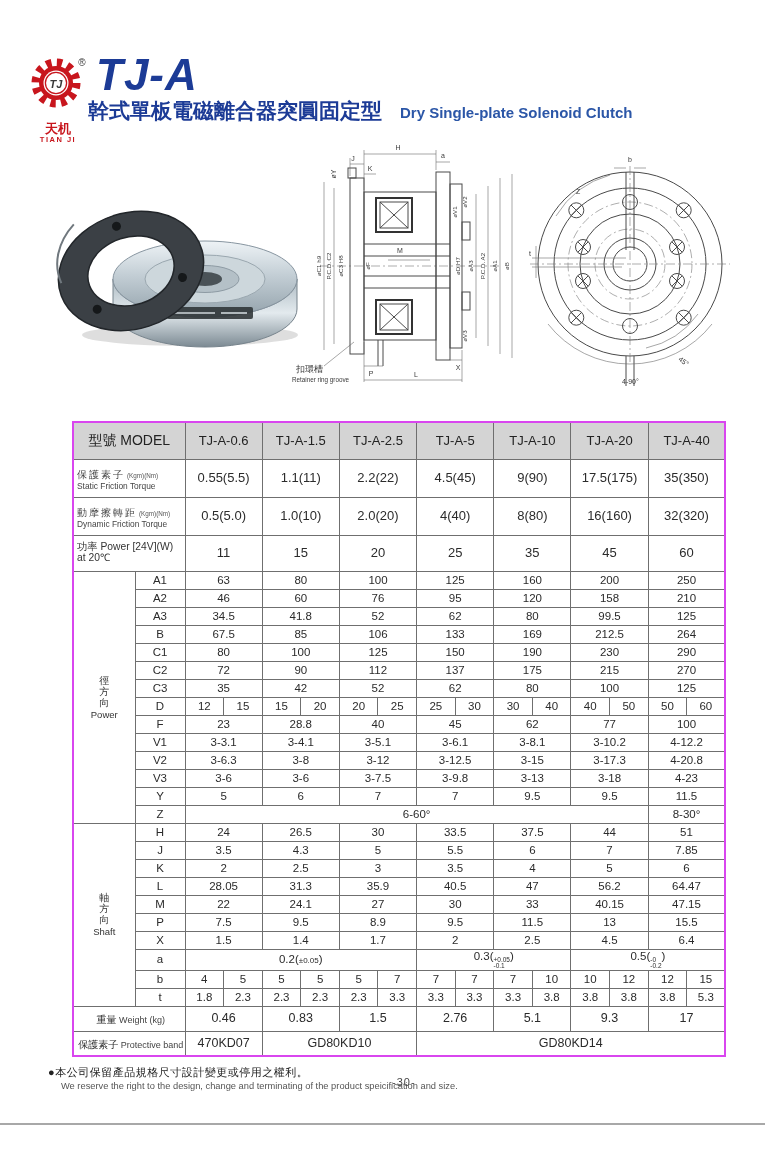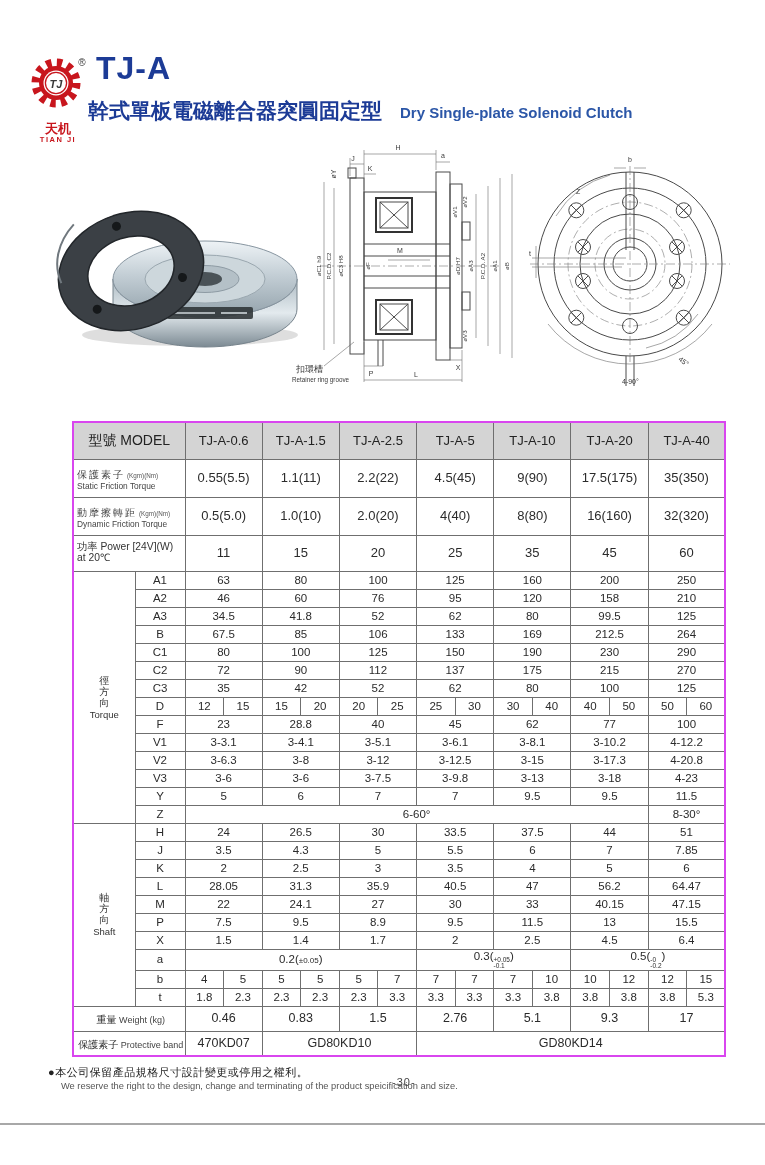--- a/index.html
+++ b/index.html
@@ -3,21 +3,21 @@
 <meta charset="utf-8">
 <style>
   *{margin:0;padding:0;box-sizing:border-box}
   html,body{width:765px;height:1165px}
   body{background:#fff;font-family:"Liberation Sans",sans-serif;color:#2b2b2b;position:relative;overflow:hidden}
 
   
   .logo{position:absolute;left:26px;top:56px;width:64px;text-align:center}
   .logo-cn{color:#c8161d;font-size:13px;font-weight:bold;line-height:13px}
   .logo-en{color:#c8161d;font-size:7.5px;font-weight:bold;letter-spacing:1.5px}
-  .title{position:absolute;left:96px;top:50px;font-size:32px;font-weight:bold;color:#1c3b96;letter-spacing:1px}
+  .title{position:absolute;left:96px;top:50px;font-size:44px;font-weight:bold;font-style:italic;color:#1c3b96;letter-spacing:1px}
   .subtitle{position:absolute;left:88px;top:97px;white-space:nowrap}
   .subtitle .cn{font-size:21px;font-weight:bold;color:#1c3b96}
   .subtitle .en{font-size:15px;font-weight:bold;color:#2b56a7;margin-left:18px}
 
   
   .draw{position:absolute}
   svg text{fill:#3a3a3a}
   .dim{font-size:7px}
   .dims{font-size:6.2px}
   .thin{stroke:#6b6b6b;stroke-width:.6;fill:none}
@@ -297,21 +297,21 @@
         <td class="spec-val" colspan="2">15</td>
         <td class="spec-val" colspan="2">20</td>
         <td class="spec-val" colspan="2">25</td>
         <td class="spec-val" colspan="2">35</td>
         <td class="spec-val" colspan="2">45</td>
         <td class="spec-val" colspan="2">60</td>
       </tr>
       <tr class="r-body">
         <td class="group-label" rowspan="14">
           <div class="gl-cn">徑<br>方<br>向</div>
-          <div class="gl-en">Torque</div>
+          <div class="gl-en">Power</div>
         </td>
         <td class="row-key">A1</td>
         <td colspan="2">63</td>
         <td colspan="2">80</td>
         <td colspan="2">100</td>
         <td colspan="2">125</td>
         <td colspan="2">160</td>
         <td colspan="2">200</td>
         <td colspan="2">250</td>
       </tr>

